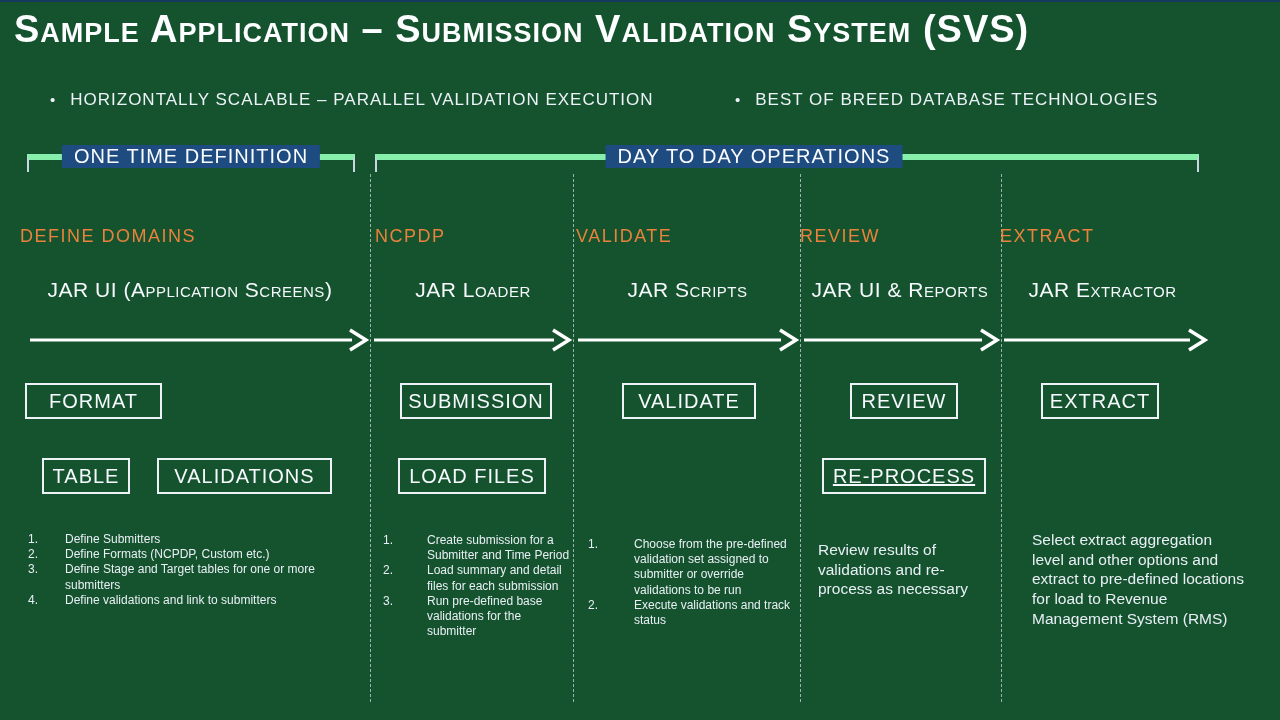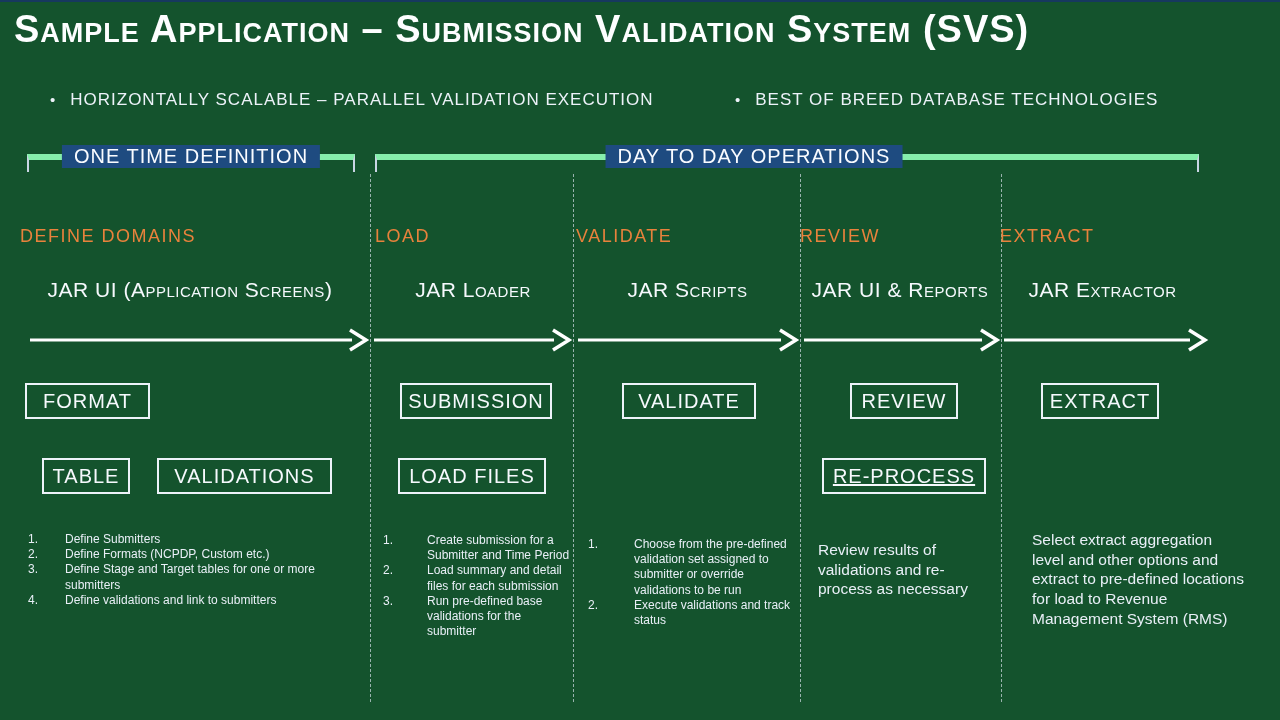--- a/index.html
+++ b/index.html
@@ -67,21 +67,21 @@
   
   .arrows { position: absolute; left: 0; top: 324px; }
   
   .pbox {
     position: absolute; height: 36px; box-sizing: border-box;
     border: 2px solid #EDF2F9;
     display: flex; align-items: center; justify-content: center;
     font-size: 20px; letter-spacing: 1px; color: #F6F9FD; white-space: nowrap;
   }
   .r1 { top: 381px; } .r2 { top: 456px; }
-  .bx-format     { left: 25px;   width: 125px; }
+  .bx-format     { left: 25px;   width: 137px; }
   .bx-submitter  { left: 177px;  width: 136px; }
   .bx-submission { left: 400px;  width: 152px; }
   .bx-validate   { left: 622px;  width: 134px; }
   .bx-review     { left: 850px;  width: 108px; }
   .bx-extract    { left: 1041px; width: 118px; }
   .bx-table      { left: 42px;   width: 88px;  }
   .bx-validations{ left: 157px;  width: 175px; }
   .bx-loadfiles  { left: 398px;  width: 148px; }
   .bx-reprocess  { left: 822px;  width: 164px; text-decoration: underline; }
   
@@ -118,21 +118,21 @@
   <div class="bracket bracket2">
     <span class="lbl">DAY TO DAY OPERATIONS</span>
   </div>
 
   <div class="vdash d1"></div>
   <div class="vdash d2"></div>
   <div class="vdash d3"></div>
   <div class="vdash d4"></div>
 
   <div class="colhead c1">DEFINE DOMAINS</div>
-  <div class="colhead c2">LOAD</div>
+  <div class="colhead c2">NCPDP</div>
   <div class="colhead c3">VALIDATE</div>
   <div class="colhead c4">REVIEW</div>
   <div class="colhead c5">EXTRACT</div>
 
   <div class="tool c1">JAR UI (Application Screens)</div>
   <div class="tool c2">JAR Loader</div>
   <div class="tool c3">JAR Scripts</div>
   <div class="tool c4">JAR UI &amp; Reports</div>
   <div class="tool c5">JAR Extractor</div>
 

